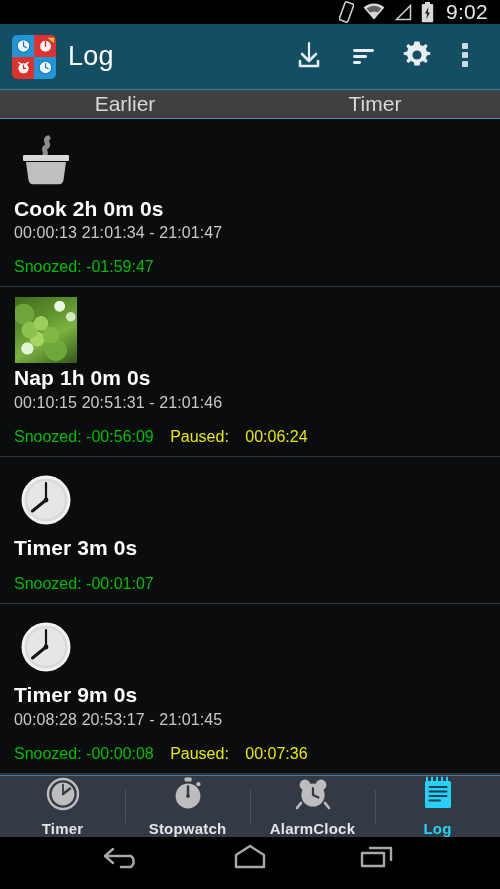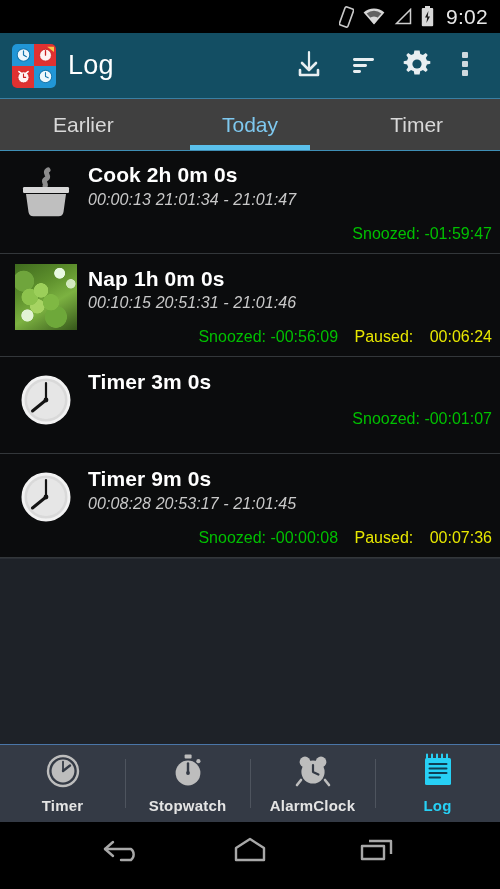--- a/index.html
+++ b/index.html
@@ -62,36 +62,35 @@
     background:#5bc0eb;
   }
   .tabs::after {
     content:""; position:absolute; left:0; right:0; bottom:-1px; height:1px;
     background:#3f8fb5;
   }
 
   
   .list { background:#0b0c0d; }
   .row {
-    display:flex; align-items:flex-start; padding:10px 8px 10px 14px;
-    border-bottom:1px solid #33373a; min-height:97px; cursor:pointer;
+    display:flex; align-items:flex-start; padding:10px 16px 10px 14px;
+    border-bottom:1px solid #33373a; min-height:97px; cursor:pointer;flex-direction:column;
   }
   .row-thumb { width:64px; height:66px; flex:none; margin-right:10px;
     display:flex; align-items:center; justify-content:center; }
   .row-body { flex:1; min-width:0; padding-top:3px; }
   .row-title {
     color:#fff; font-size:21px; font-weight:bold; line-height:1.12;
     letter-spacing:.1px; white-space:nowrap;
   }
   .row-times {
     color:#c9c9c9; font-size:16px; margin-top:4px; letter-spacing:.1px;
     white-space:nowrap;
-    font-style:italic;
-  }
-  .row-meta { margin-top:16px; font-size:16px; white-space:nowrap;text-align:right; }
+  }
+  .row-meta { margin-top:16px; font-size:16px; white-space:nowrap; }
   .snoozed { color:#00c000; }
   .paused  { color:#e8e800; margin-left:12px; }
 
   
   .thumb-photo {
     width:62px; height:66px;
     background:
       radial-gradient(circle at 72% 14%, rgba(240,255,235,.95) 0 7%, transparent 8%),
       radial-gradient(circle at 90% 30%, rgba(235,250,225,.8) 0 6%, transparent 7%),
       radial-gradient(circle at 20% 78%, rgba(245,255,240,.85) 0 8%, transparent 9%),
@@ -248,23 +247,20 @@
           <rect x="1" y="21" width="6" height="6" rx="1" fill="#cfd9de"></rect>
         </svg>
       </span>
     </div>
   </div>
 
   <div class="tabs">
     <div class="tab">
       <span>Earlier</span>
     </div>
-    <div class="tab active">
-      <span>Today</span>
-    </div>
     <div class="tab">
       <span>Timer</span>
     </div>
   </div>
 
   <div class="list">
 
     <div class="row">
       <div class="row-thumb">
         <svg width="56" height="58" viewBox="0 0 56 58">

